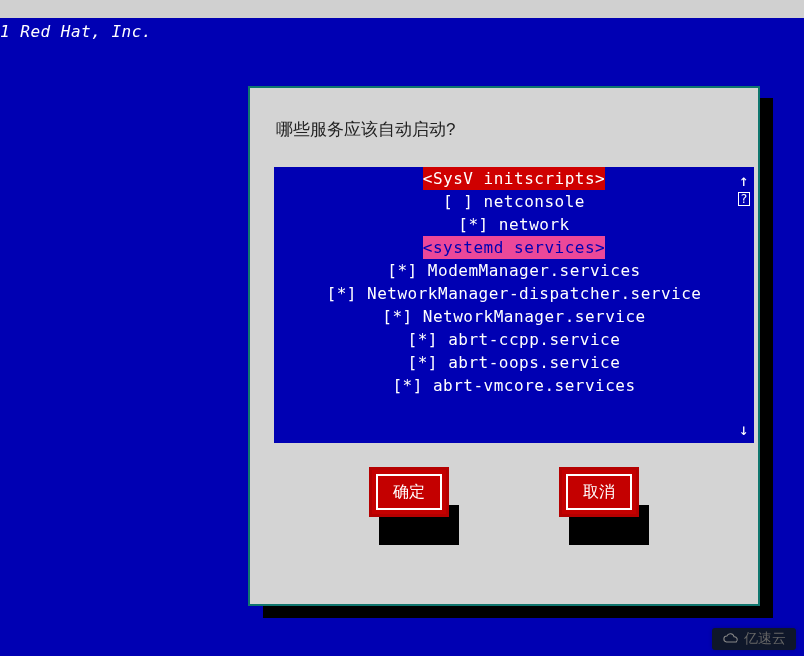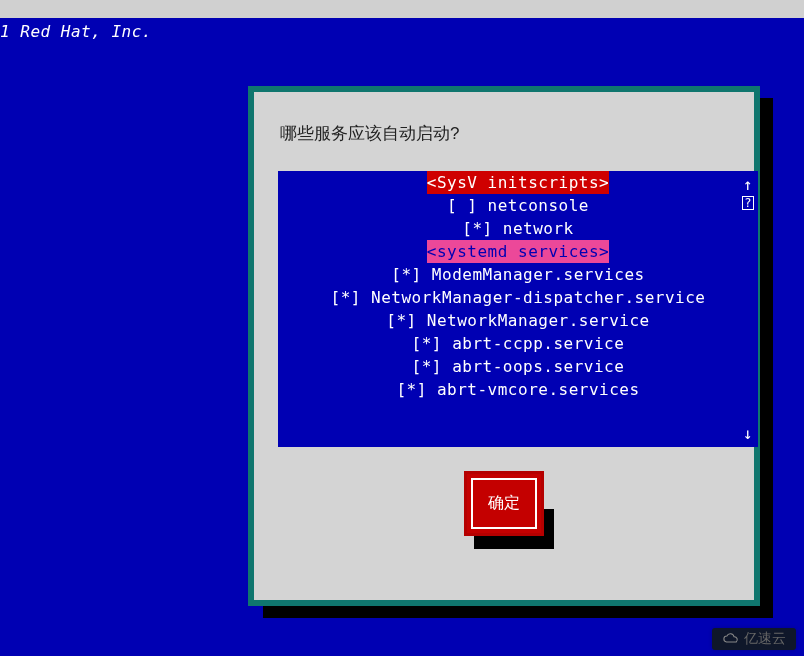--- a/index.html
+++ b/index.html
@@ -32,21 +32,21 @@
     height: 520px;
     background: #000;
   }
   .dialog {
     position: absolute;
     left: 248px;
     top: 86px;
     width: 512px;
     height: 520px;
     background: #d4d4d4;
-    border: 6px solid #0f766e;
+    border: 2px solid #0f766e;
     padding: 30px 24px;
   }
   .dialog-title {
     color: #222;
     font-family: "Microsoft YaHei", sans-serif;
     font-size: 17px;
     margin-bottom: 26px;
     margin-left: 2px;
   }
 
@@ -92,21 +92,21 @@
     display: flex;
     justify-content: space-around;
     padding: 0 40px;
   }
   .btn-stack { position: relative; width: 80px; height: 66px; }
   .btn-shadow {
     position: absolute; left: 10px; top: 38px; width: 80px; height: 40px;
     background: #000;
   }
   .btn {
-    position: absolute; left: 0; top: 0; width: 80px; height: 65px;
+    position: absolute; left: 0; top: 0; width: 80px; height: 50px;
     background: #c40000;
     color: #fff;
     display: flex; align-items: center; justify-content: center;
     font-family: "Microsoft YaHei", sans-serif;
     font-size: 16px;
     border: 3px solid #b50000;
     outline: 2px solid #fff;
     outline-offset: -9px;
   }
   .btn.nob { outline: 2px solid #fff; outline-offset:-9px; }
@@ -150,20 +150,24 @@
       <div class="serv-row">[*] <span>abrt-oops.service</span></div>
       <div class="serv-row">[*] <span>abrt-vmcore.services</span></div>
     </div>
   </div>
 
   <div class="buttons">
     <div class="btn-stack">
       <div class="btn-shadow"></div>
       <div class="btn">确定</div>
     </div>
+    <div class="btn-stack">
+      <div class="btn-shadow"></div>
+      <div class="btn nob">取消</div>
+    </div>
   </div>
 </div>
 
 <div class="watermark">
   <svg viewBox="0 0 24 16">
       <path d="M6 12a4 4 0 0 1 .5-7.97A5 5 0 0 1 16 5a4 4 0 0 1 3 7H6z" fill="none" stroke="#888" stroke-width="1.4"></path>
     </svg>
   <span>亿速云</span>
 </div>
 

